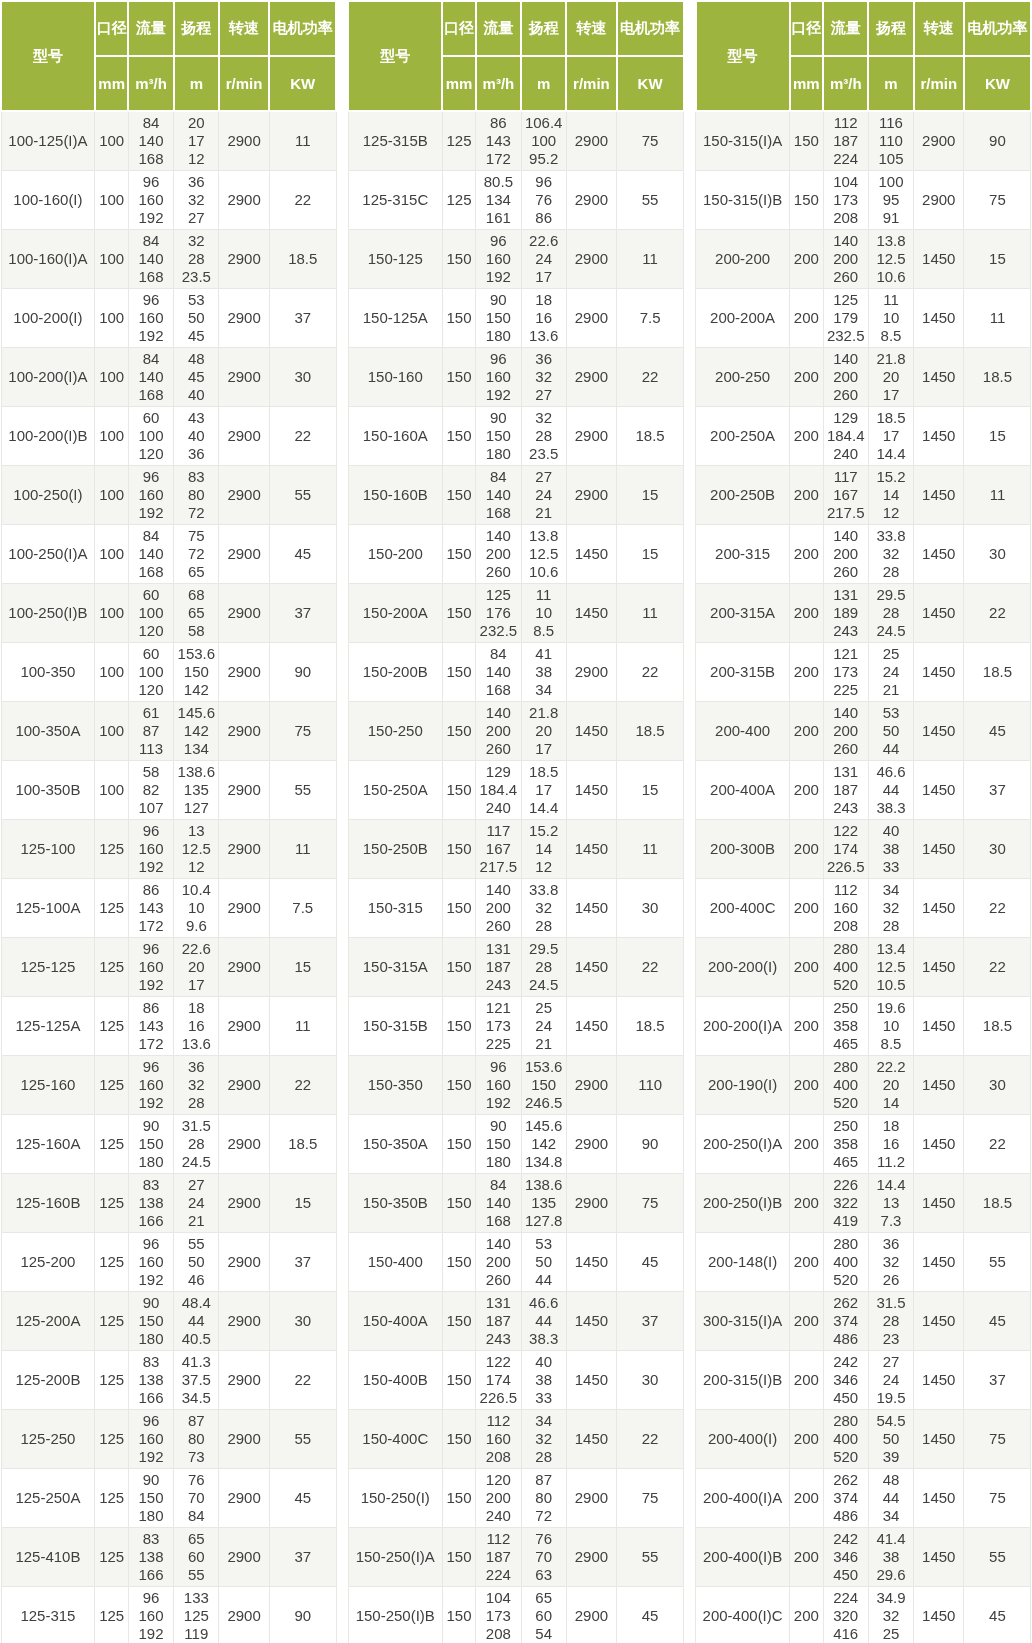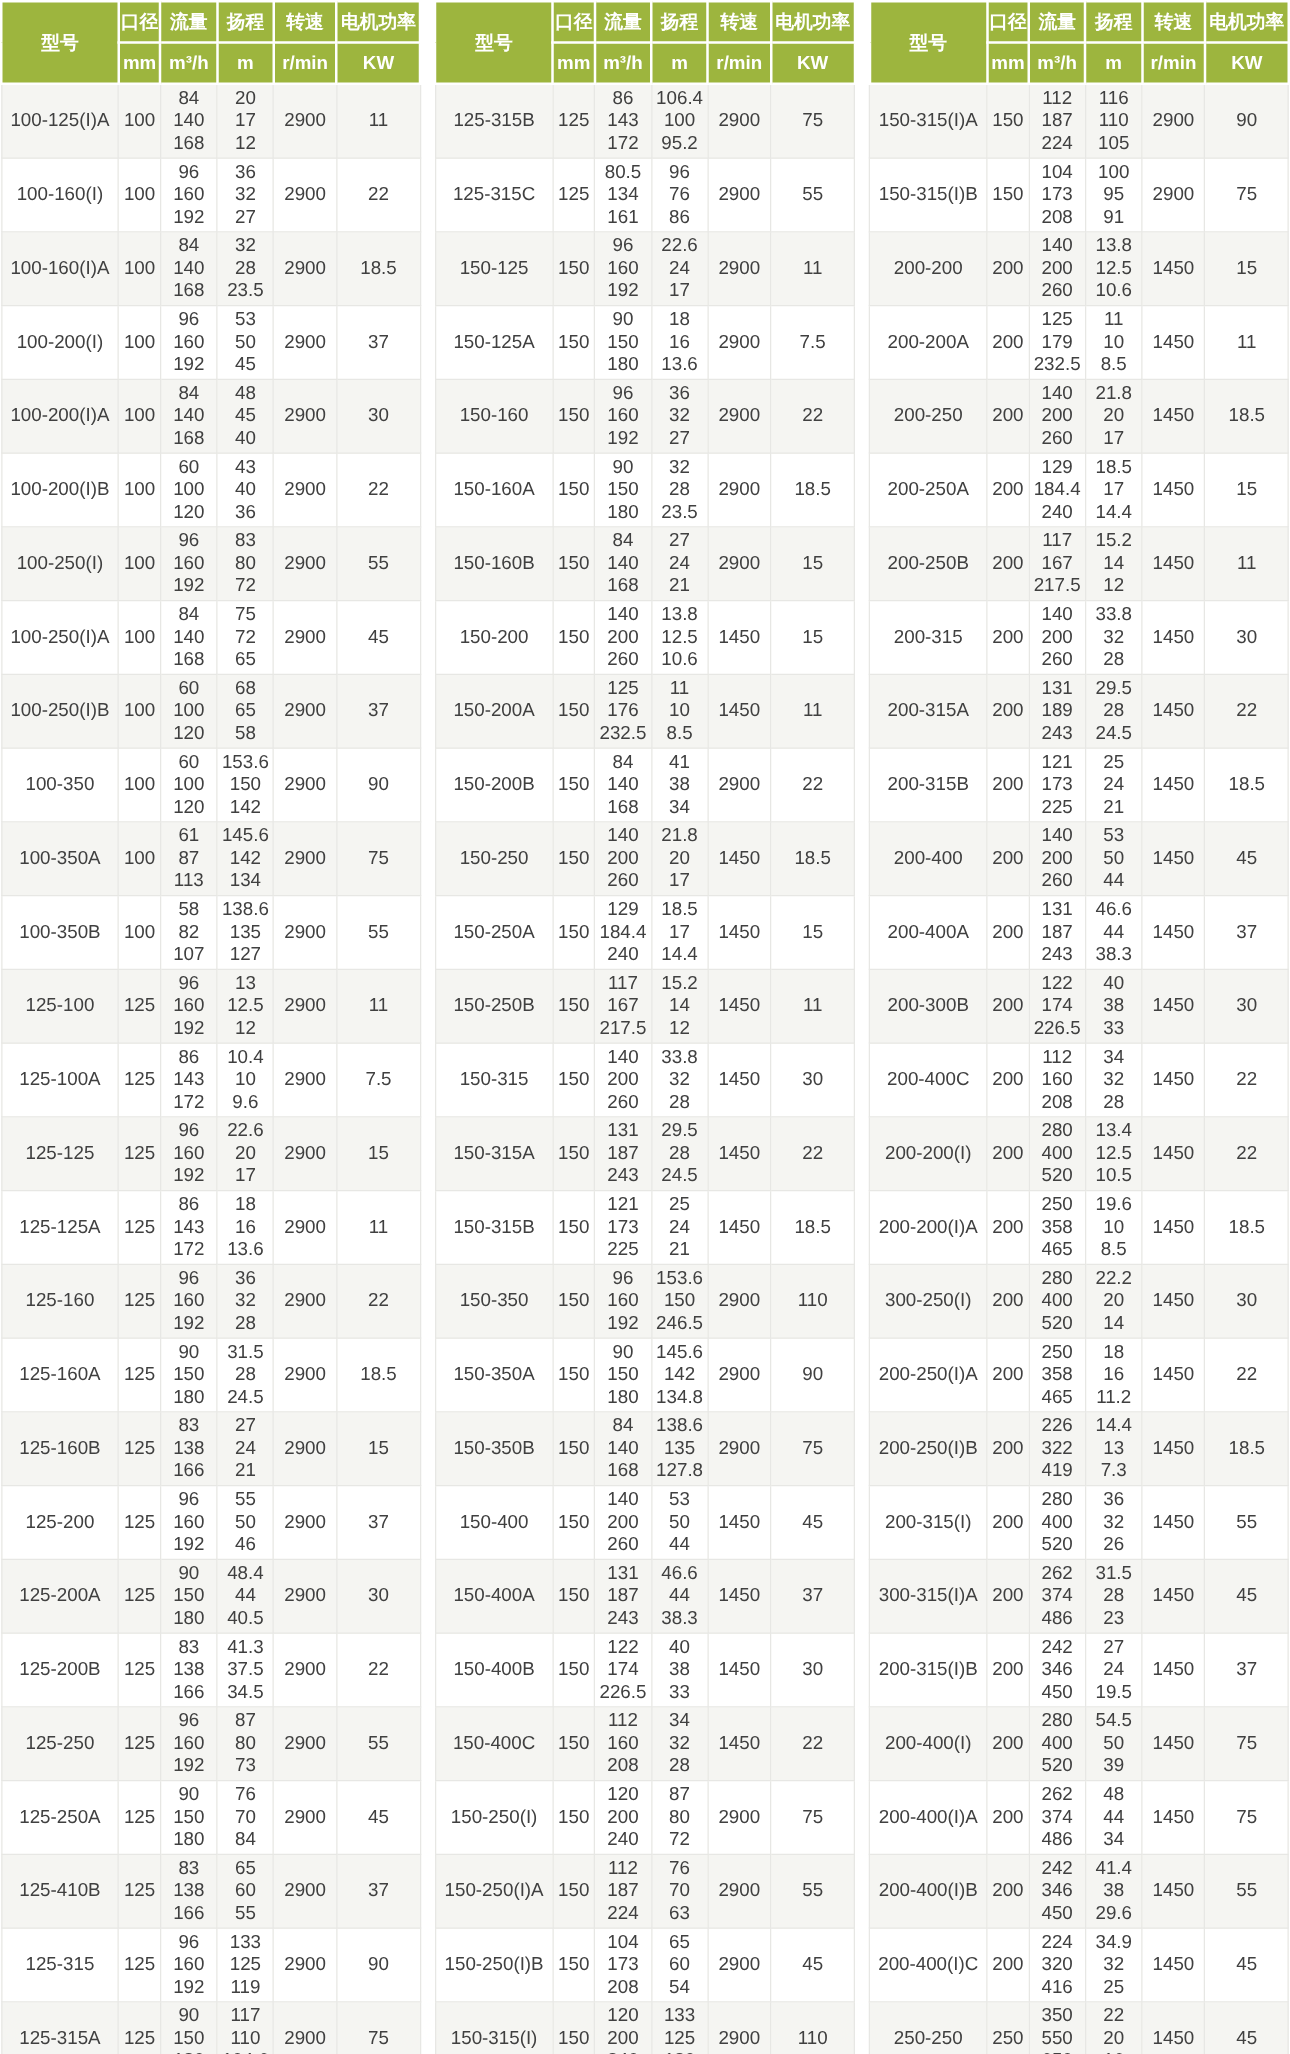--- a/index.html
+++ b/index.html
@@ -1,21 +1,21 @@
 <!DOCTYPE html>
 <html><head>
 <meta charset="utf-8">
 <style>
   html,body{margin:0;padding:0;background:#fff;}
   body{font-family:"Liberation Sans","DejaVu Sans",sans-serif;}
   .tables{display:flex;gap:10px;width:1032px;align-items:flex-start;}
   table.pump-table{border-collapse:collapse;table-layout:fixed;flex:1 1 0;width:100%;
     font-size:15px;color:#404040;}
   table.pump-table th{background:#9db53e;color:#ffffff;font-weight:bold;
-    border:2px solid #ffffff;font-size:15px;height:29px;padding:1px 0;text-align:center;}
+    border:2px solid #ffffff;font-size:15px;height:29px;padding:12px 0;text-align:center;}
   table.pump-table td{border:1px solid #e7e7e4;text-align:center;vertical-align:middle;
     padding:2px 0;line-height:18px;}
   table.pump-table tbody tr{height:58px;}
   table.pump-table tbody tr:nth-child(odd){background:#f5f5f2;}
   table.pump-table tbody tr:nth-child(even){background:#ffffff;}
   .multi div{line-height:18px;}
 </style>
 </head>
 <body>
 
@@ -1219,21 +1219,21 @@
           </td>
           <td class="multi">
             <div>19.6</div>
             <div>10</div>
             <div>8.5</div>
           </td>
           <td>1450</td>
           <td>18.5</td>
         </tr>
         <tr>
-          <td>300-250(I)</td>
+          <td>200-190(I)</td>
           <td>200</td>
           <td class="multi">
             <div>280</div>
             <div>400</div>
             <div>520</div>
           </td>
           <td class="multi">
             <div>22.2</div>
             <div>20</div>
             <div>14</div>
@@ -1267,21 +1267,21 @@
           </td>
           <td class="multi">
             <div>14.4</div>
             <div>13</div>
             <div>7.3</div>
           </td>
           <td>1450</td>
           <td>18.5</td>
         </tr>
         <tr>
-          <td>200-315(I)</td>
+          <td>200-148(I)</td>
           <td>200</td>
           <td class="multi">
             <div>280</div>
             <div>400</div>
             <div>520</div>
           </td>
           <td class="multi">
             <div>36</div>
             <div>32</div>
             <div>26</div>

